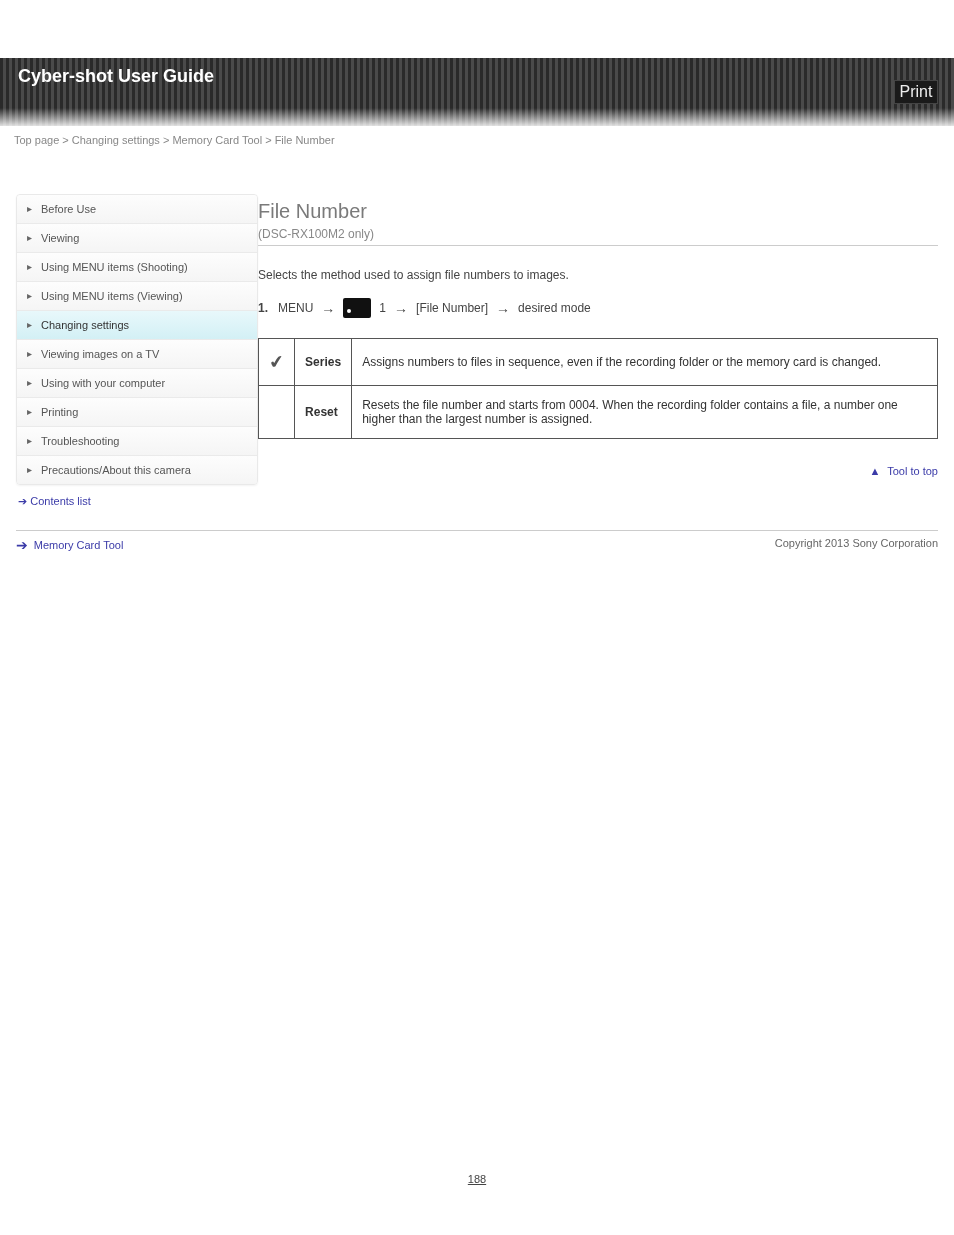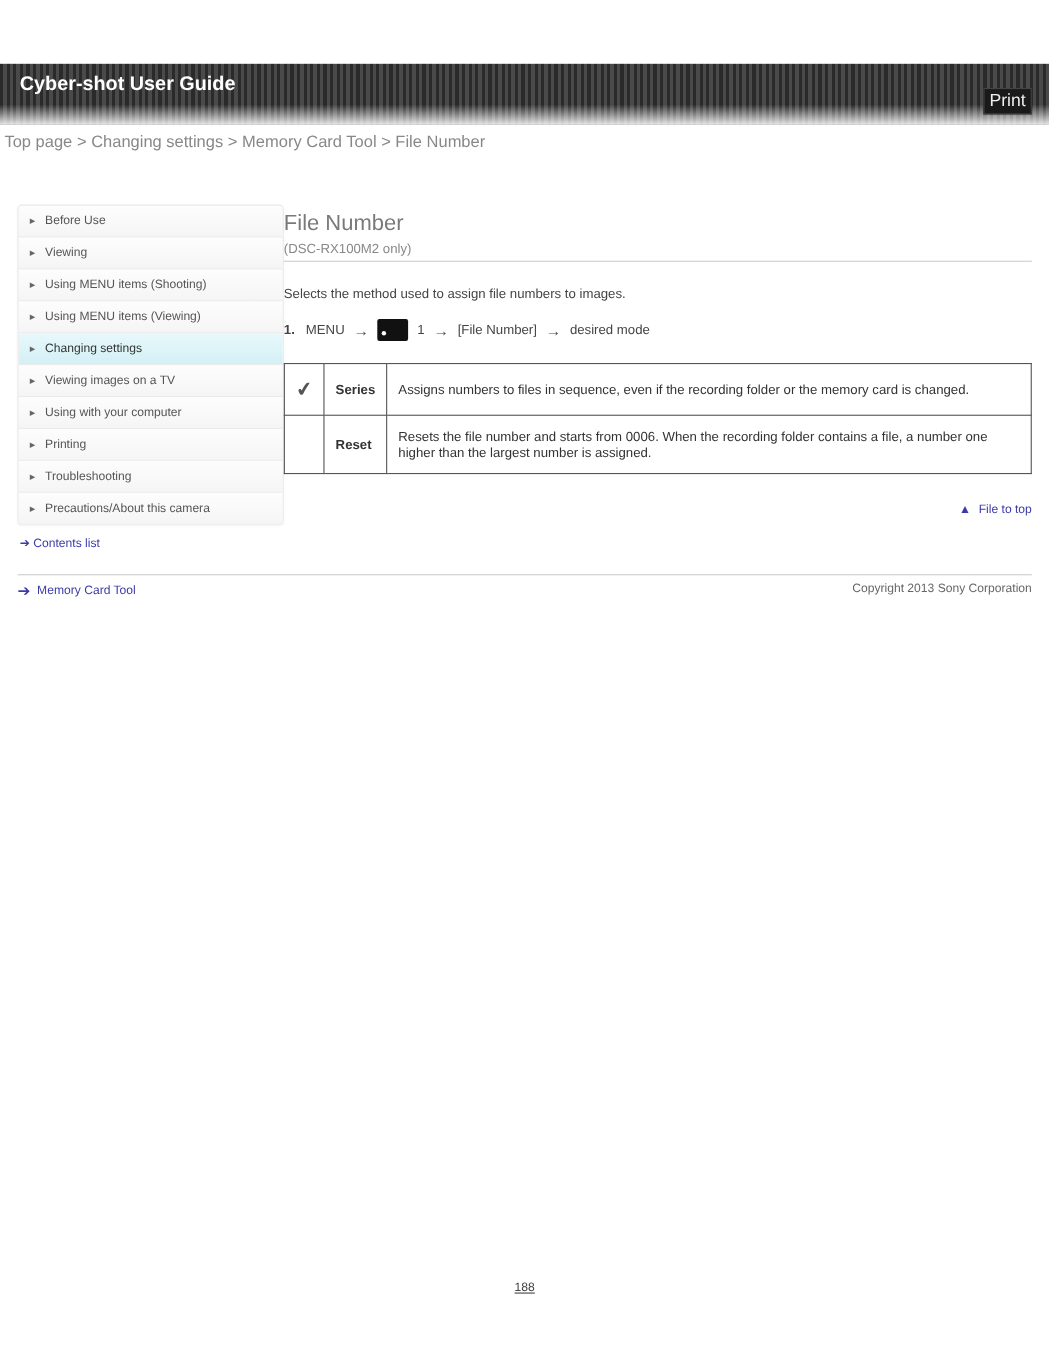--- a/index.html
+++ b/index.html
@@ -3,21 +3,21 @@
 <meta charset="utf-8">
 <style>
   * { box-sizing: border-box; margin: 0; padding: 0; }
   body {
     font-family: Arial, Helvetica, sans-serif;
     background: #fff;
     width: 954px;
     color: #333;
   }
   .topbar {
-    height: 55px;
+    height: 68px;
     background: repeating-linear-gradient(90deg, #2a2a2a 0, #2a2a2a 3px, #4a4a4a 3px, #4a4a4a 6px);
     position: relative;
     margin-top: 58px;
   }
   .topbar:before {
     content: "";
     position: absolute;
     left: 0; right: 0; bottom: 0; height: 18px;
     background: linear-gradient(to bottom, rgba(255,255,255,0) 0%, rgba(255,255,255,0.85) 100%);
   }
@@ -204,21 +204,21 @@
   }
 </style>
 </head>
 <body>
 
 <div class="topbar">
   <div class="topbar-title">Cyber-shot User Guide</div>
   <div class="print-btn">Print</div>
 </div>
 
-<div style="font-size:15px;color:#888;padding:8px 18px 0 4px;">
+<div style="font-size:11px;color:#888;padding:8px 18px 0 14px;">
   <span>Top page</span> &gt;
   <span>Changing settings</span> &gt;
   <span>Memory Card Tool</span> &gt;
   <span>File Number</span>
 </div>
 
 <div class="layout">
   <div class="sidebar">
     <div class="sb-item"><span>Before Use</span></div>
     <div class="sb-item"><span>Viewing</span></div>
@@ -253,28 +253,28 @@
     <table class="opts">
       <tbody>
           <tr>
         <td class="chk"><span class="check-icon">✔</span></td>
         <td class="opt">Series</td>
         <td>Assigns numbers to files in sequence, even if the recording folder or the memory card is changed.</td>
       </tr>
       <tr>
         <td class="chk"></td>
         <td class="opt">Reset</td>
-        <td>Resets the file number and starts from 0006. When the recording folder contains a file, a number one higher than the largest number is assigned.</td>
+        <td>Resets the file number and starts from 0004. When the recording folder contains a file, a number one higher than the largest number is assigned.</td>
       </tr>
     </tbody>
       </table>
 
     <div class="back-top">
       <span class="tri">▲</span>
-      <a href="#">File to top</a>
+      <a href="#">Tool to top</a>
     </div>
   </div>
 </div>
 
 <div style="font-size:11px;padding:0 18px;margin-top:-2px;">
   <span style="color:#3b3ba8;cursor:pointer">
     <span class="arrow-icon" style="color:#3b3ba8;">➔</span>
     <span>Contents list</span>
   </span>
 </div>

